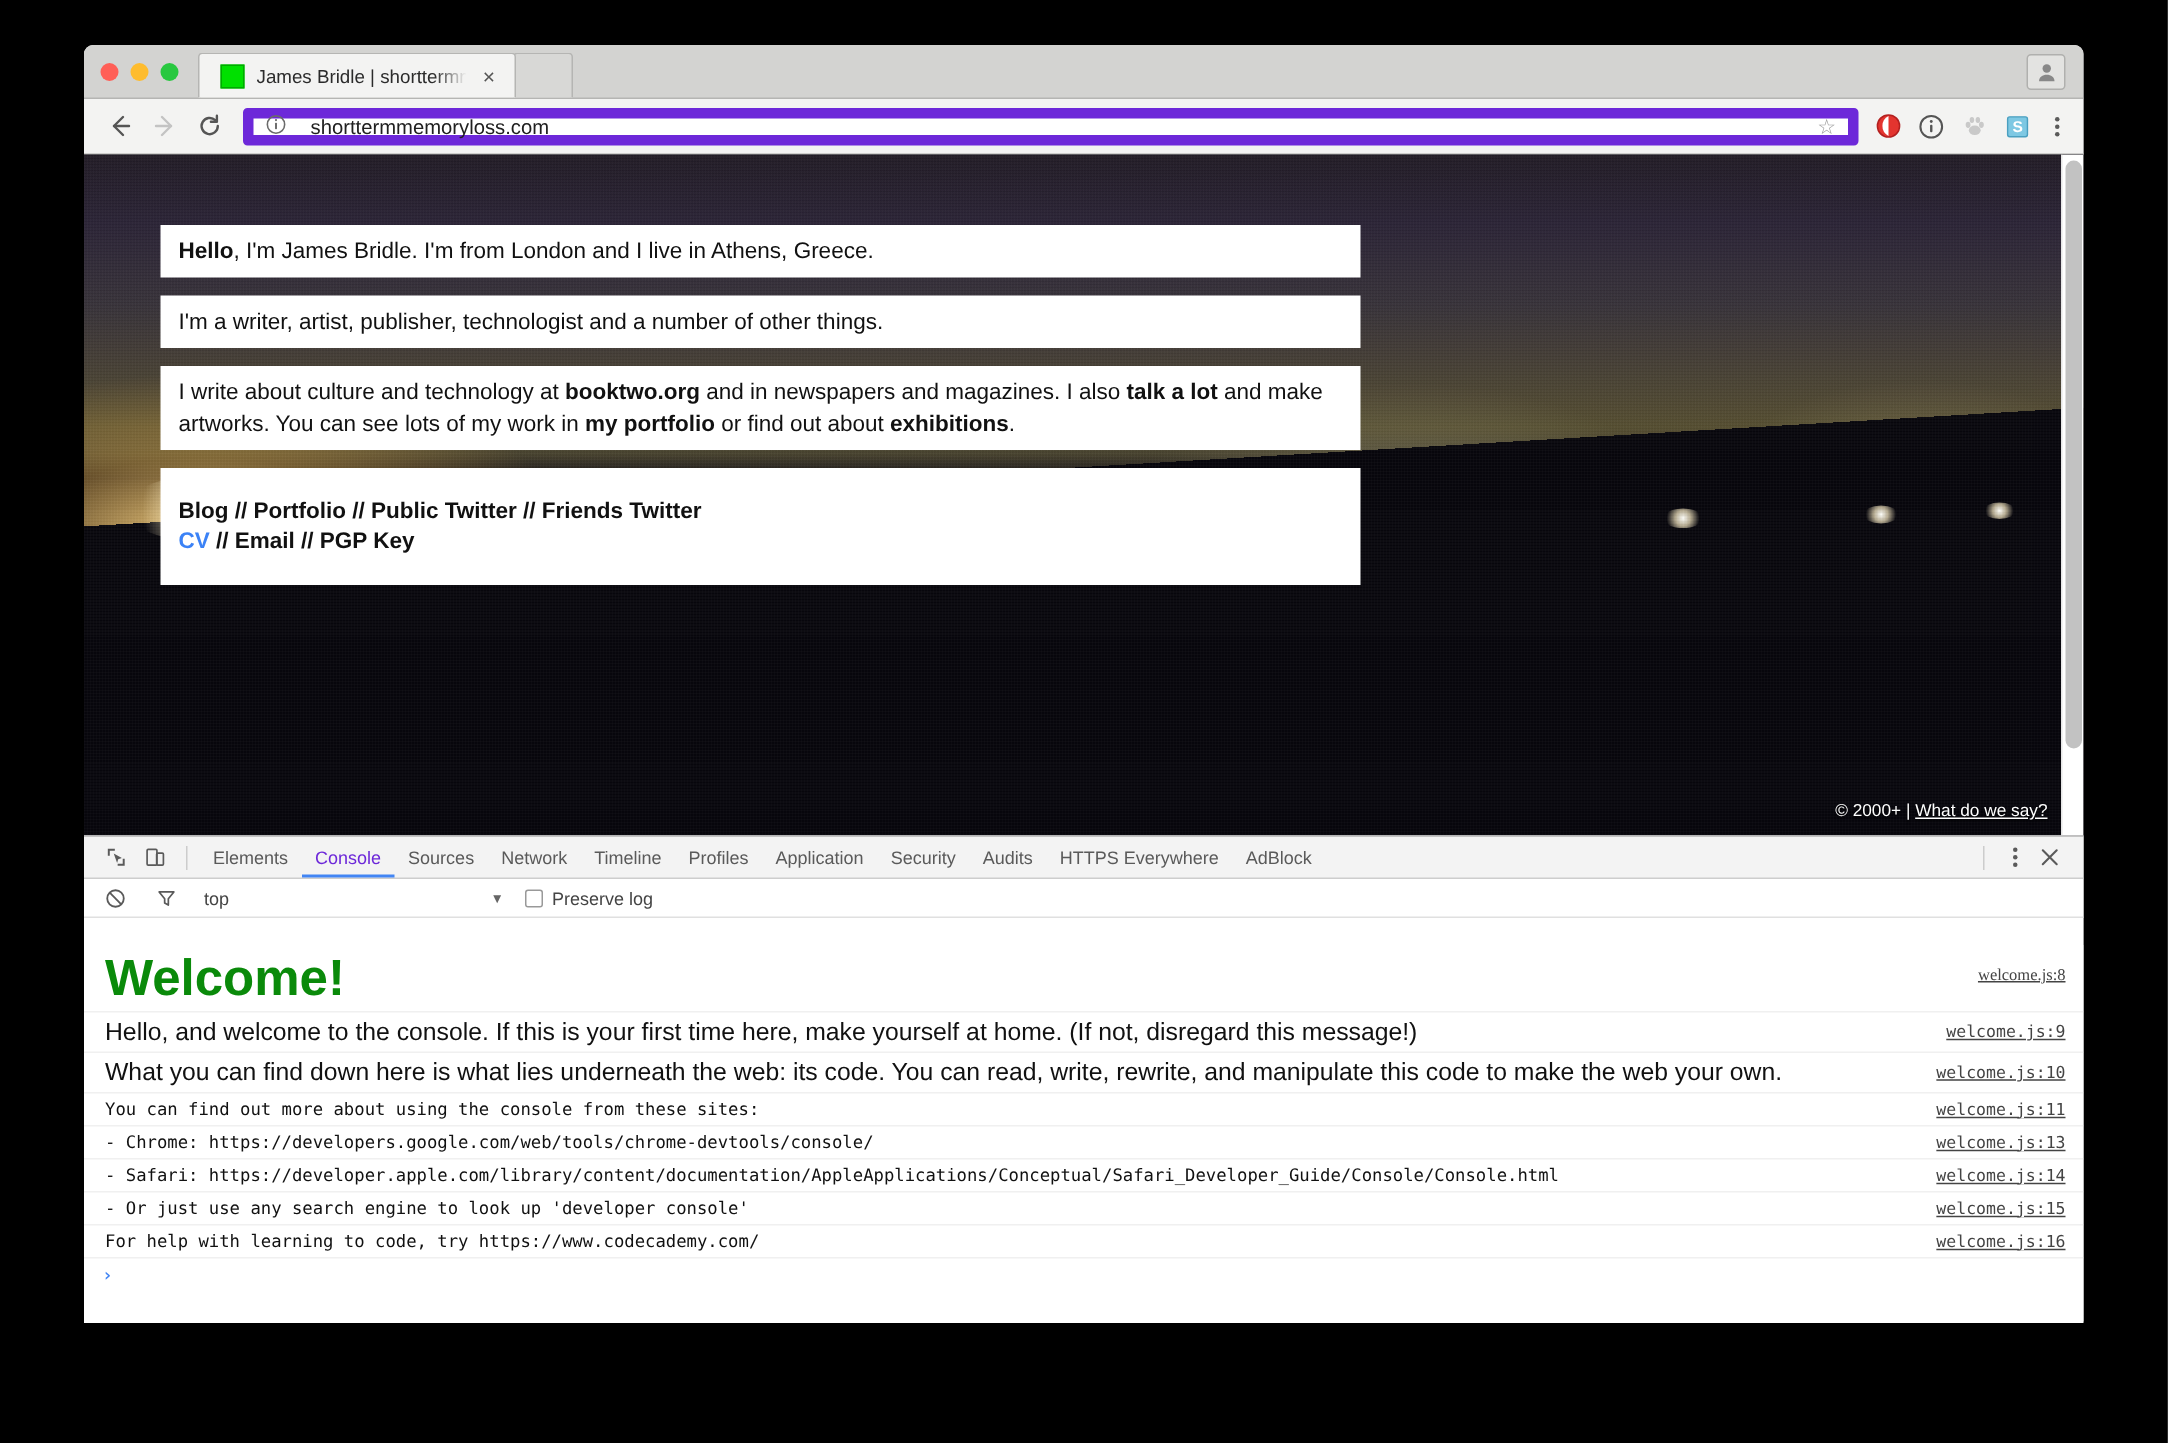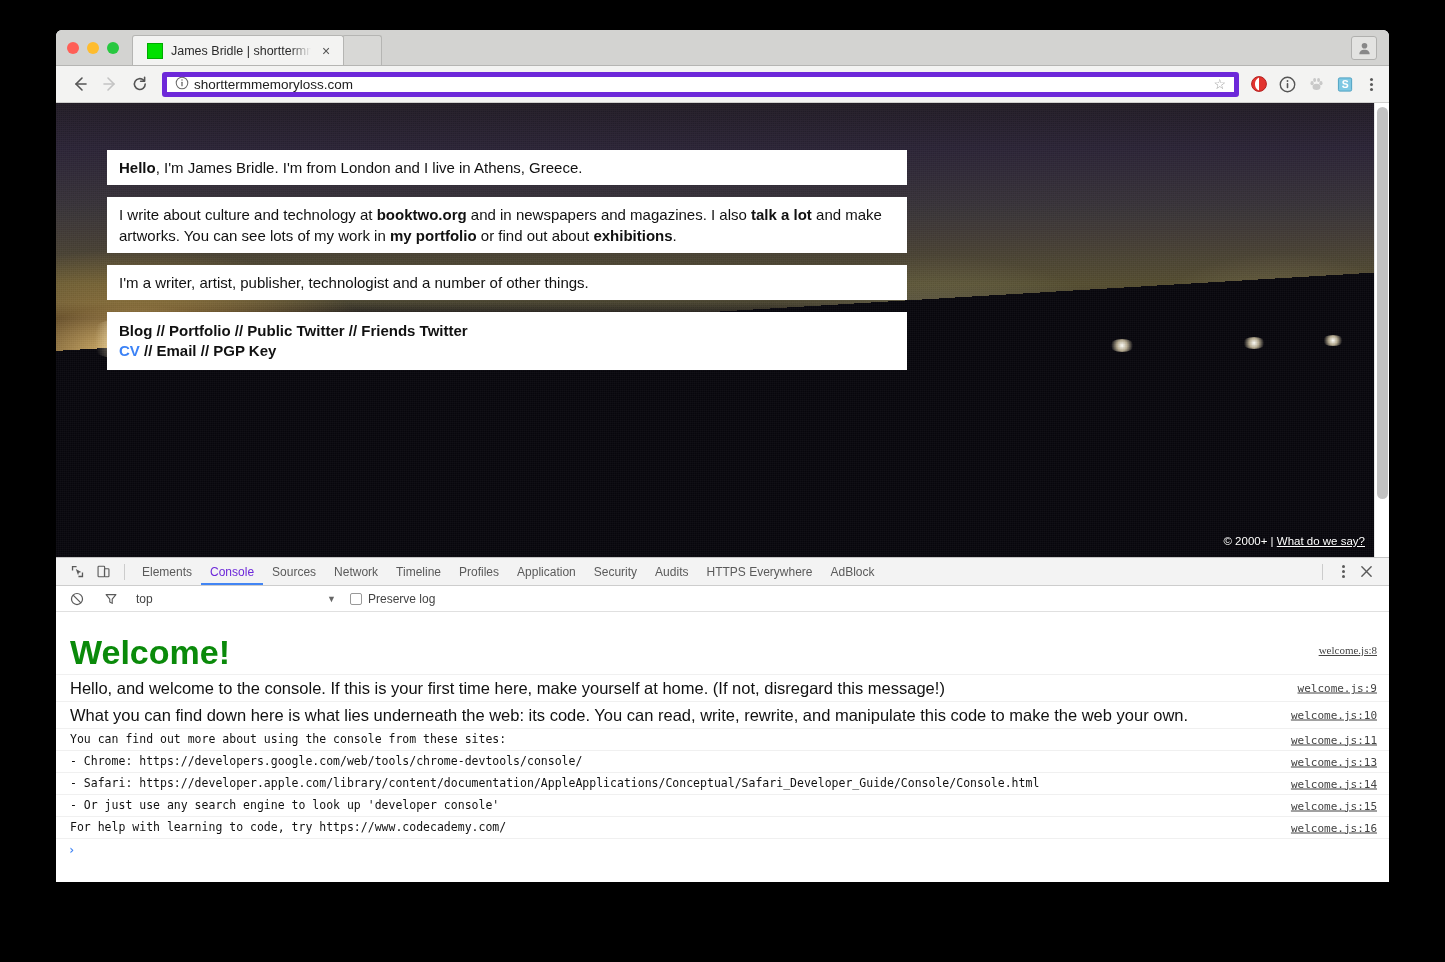--- a/index.html
+++ b/index.html
@@ -103,25 +103,25 @@
     width: 28px; height: 28px;
     display:flex; align-items:center; justify-content:center;
     color: #5a5a5a;
   }
   .navbtn.disabled { color: #c0c0c0; }
   .omnibox {
     flex: 1 1 auto;
     height: 25px;
     margin: 0 8px 0 6px;
     background: #fff;
-    border: 5px solid #6d28d9;
+    border: 7px solid #6d28d9;
     border-radius: 3px;
     display: flex; align-items: center;
     padding: 0 8px;
-    gap: 5px;
+    gap: 16px;
     font-size: 13.5px;
     color: #202020;
   }
   .omnibox .url { flex: 1 1 auto; }
   .omnibox .star { color: #9a9a9a; font-size: 14px; }
   .ext-icons { display: flex; align-items: center; gap: 10px; padding-right: 2px; }
   .ext { width: 19px; height: 19px; display:flex; align-items:center; justify-content:center; }
   .menu-dots {
     width: 20px; display:flex; flex-direction:column; align-items:center; gap:2px;
     padding-left: 4px;
@@ -177,21 +177,21 @@
   .card {
     background: #fff;
     color: #111;
     font-size: 15px;
     line-height: 21px;
     padding: 7px 12px;
     margin-bottom: 12px;
     width: 800px;
   }
   .card b { font-weight: bold; }
-  .card.links { font-weight: bold; padding: 9px 12px; line-height: 20px; }
+  .card.links { font-weight: bold; padding: 19px 12px; line-height: 20px; }
   .card.links .sep { font-weight: bold; }
   .copyright {
     position: absolute; right: 24px; bottom: 10px;
     color: #fff; font-size: 11.5px;
     text-shadow: 0 1px 2px rgba(0,0,0,.9);
   }
   .copyright a { color: #fff; text-decoration: underline; }
 
   .page-scrollbar {
     position: absolute; right: 0; top: 0; bottom: 0;
@@ -402,22 +402,22 @@
           <span style="left:89%; top:51.5%; width:24px; height:12px;"></span>
           <span style="left:95%; top:51%; width:22px; height:11px;"></span>
         </div>
         <div class="grain"></div>
       </div>
 
       <div class="page-content">
 
         <div id="cards-host">
             <div class="card"><b>Hello</b><span>, I'm James Bridle. I'm from London and I live in Athens, Greece.</span></div>
+            <div class="card"><span>I'm a writer, artist, publisher, technologist and a number of other things.</span></div>
             <div class="card"><span>I write about culture and technology at </span><b>booktwo.org</b><span> and in newspapers and magazines. I also </span><b>talk a lot</b><span> and make artworks. You can see lots of my work in </span><b>my portfolio</b><span> or find out about </span><b>exhibitions</b><span>.</span></div>
-            <div class="card"><span>I'm a writer, artist, publisher, technologist and a number of other things.</span></div>
           </div>
 
         <div class="card links">
           <div id="links-row-1"><a href="#" style="color: rgb(17, 17, 17); text-decoration: none;">Blog</a><span class="sep"> // </span><a href="#" style="color: rgb(17, 17, 17); text-decoration: none;">Portfolio</a><span class="sep"> // </span><a href="#" style="color: rgb(17, 17, 17); text-decoration: none;">Public Twitter</a><span class="sep"> // </span><a href="#" style="color: rgb(17, 17, 17); text-decoration: none;">Friends Twitter</a></div>
           <div id="links-row-2"><a href="#" style="color: #3b82f6; text-decoration: none;">CV</a><span class="sep"> // </span><a href="#" style="color: rgb(17, 17, 17); text-decoration: none;">Email</a><span class="sep"> // </span><a href="#" style="color: rgb(17, 17, 17); text-decoration: none;">PGP Key</a></div>
         </div>
       </div>
 
       <div class="copyright">
         <span>© 2000+ | </span><a href="#">What do we say?</a>

